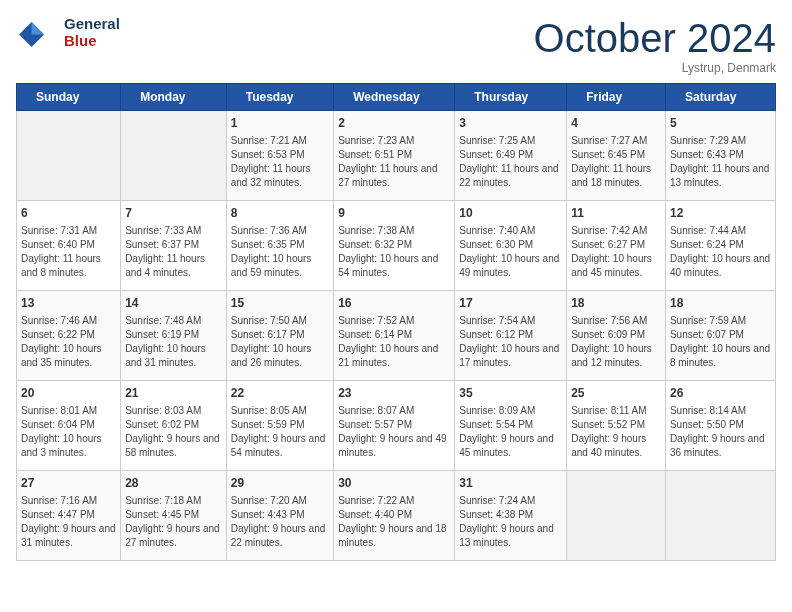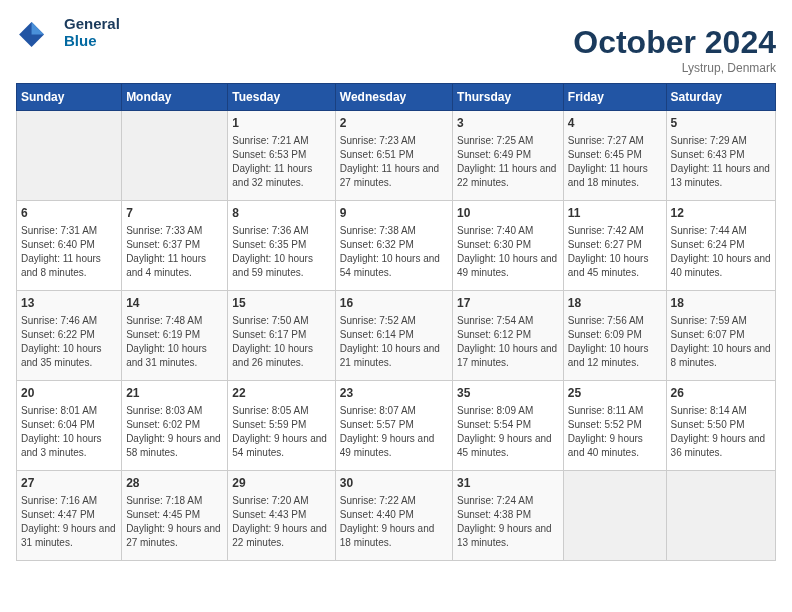--- a/index.html
+++ b/index.html
@@ -22,40 +22,39 @@
       gap: 20px;
     }
     .logo-icon {
       width: 28px;
       height: 28px;
     }
     .title-section {
       text-align: right;
     }
     .month-title {
-      font-size: 32px;
-      font-weight: bold;
+      font-size: 40px;
+      font-weight: normal;
       color: #1a3a5c;
-      margin-top: 8px;
     }
     .location {
       font-size: 12px;
       color: #737373;
     }
     table {
       width: 100%;
       border-collapse: collapse;
       font-size: 11px;
     }
     thead tr {
       background-color: #2255a4;
       color: white;
     }
     thead th {
-      padding: 6px 4px;
+      padding: 6px 19px;
       text-align: left;
       font-weight: bold;
       font-size: 12px;
       border: 1px solid #1a4080;
     }
     tbody tr {
       vertical-align: top;
     }
     tbody td {
       border: 1px solid #ccc;
@@ -89,21 +88,21 @@
 <body>
 
 <div class="header">
   <div class="logo">
     <svg class="logo-icon" viewBox="0 0 36 36">
       <polygon points="20,4 36,20 20,36 4,20" fill="#2255a4"></polygon>
       <polygon points="20,4 36,20 20,20" fill="#4a90d9"></polygon>
     </svg>
     <div>
       <div style="font-size:15px;font-weight:bold;color:#1a3a5c;line-height:1.1;">General</div>
-      <div style="font-size:15px;font-weight:bold;color:#0369a1;line-height:1.1;">Blue</div>
+      <div style="font-size:15px;font-weight:bold;color:#b91c1c;line-height:1.1;">Blue</div>
     </div>
   </div>
   <div class="title-section">
     <div class="month-title">October 2024</div>
     <div class="location">Lystrup, Denmark</div>
   </div>
 </div>
 
 <table>
   <thead>

